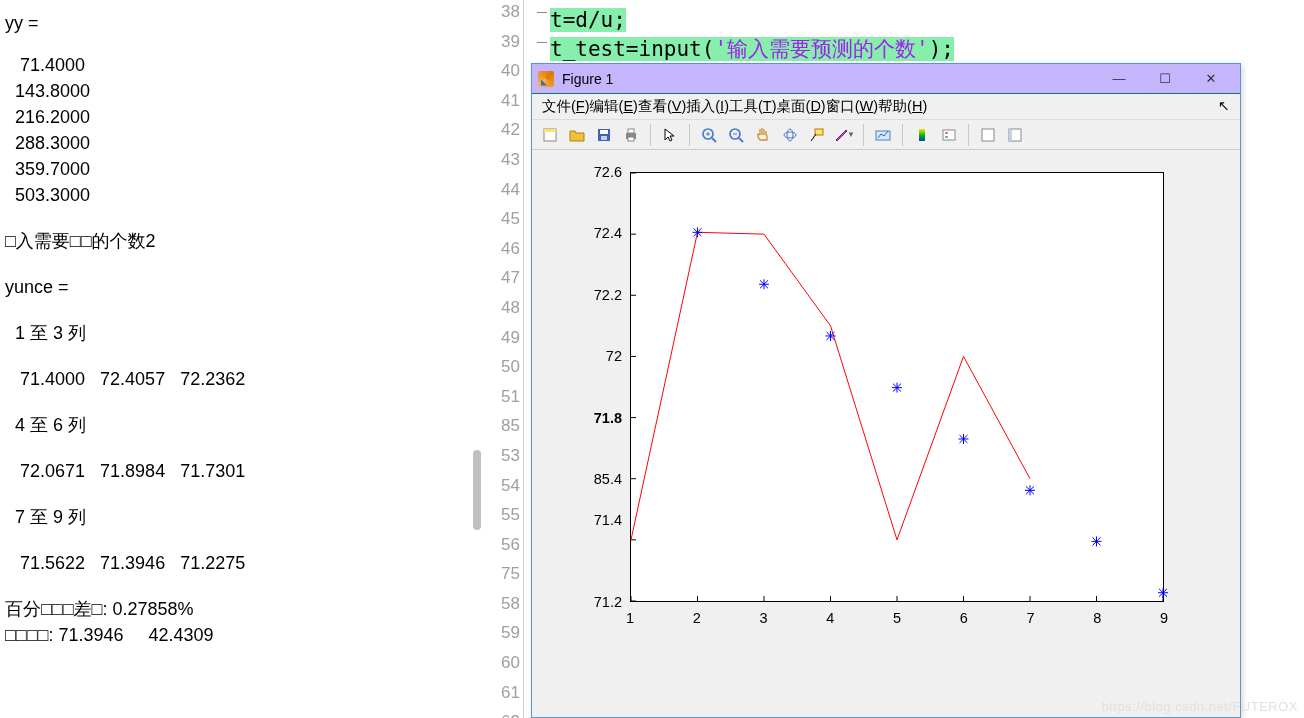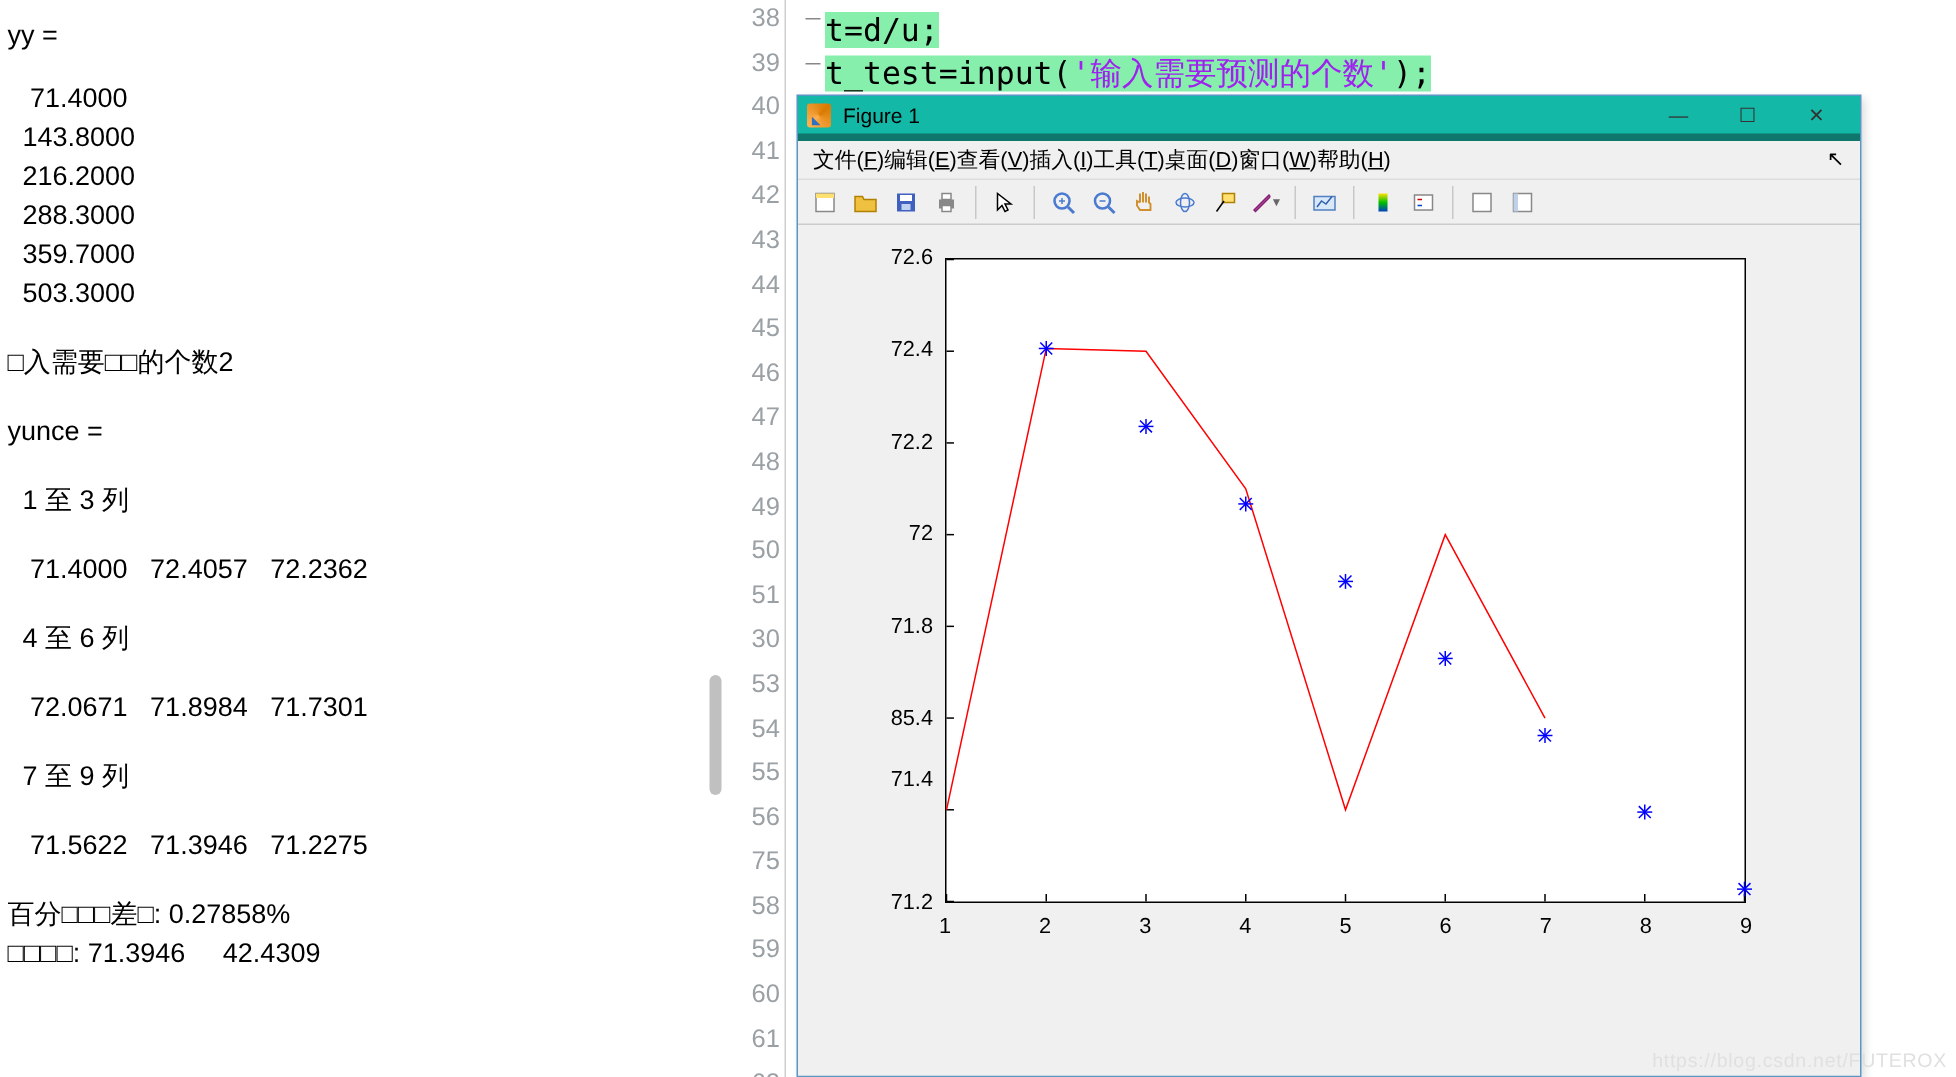--- a/index.html
+++ b/index.html
@@ -18,21 +18,21 @@
   .gut-vert { position: absolute; left: 68px; top: 0; width: 1px; height: 100%; background: #d0d0d0; }
   .scroll-hint { position: absolute; left: 18px; top: 450px; width: 8px; height: 80px; background: #c0c0c0; border-radius: 4px; }
   .code-txt { position: absolute; left: 95px; top: -24px; font-size: 21px; font-family: Consolas, monospace; line-height: 29.6px; color: #000; white-space: pre; }
   .code-txt .sel { background: #86efac; margin-top: 48px; }
   .code-txt .str { color: #a020f0; }
   .fold-dash { position: absolute; left: 82px; width: 10px; height: 1px; background: #888; }
 
   
   .figwin { position: absolute; left: 531px; top: 63px; width: 710px; height: 655px;
     border: 1px solid #5a97c7; background: #f0f0f0; box-shadow: 2px 2px 6px rgba(0,0,0,.15); }
-  .titlebar { height: 30px; display: flex; align-items: center; padding: 0 6px; background: #14b8a6; border-bottom: 5px solid #0f766e; }
+  .titlebar { height: 30px; display: flex; align-items: center; padding: 0 6px; background: #c4b5fd; border-bottom: 1px solid #0f766e; }
   .matlab-ico { width: 16px; height: 16px; margin-right: 8px; background:
     conic-gradient(from 45deg, #d97a00, #ffb050, #d97a00); border-radius: 2px; position: relative; }
   .matlab-ico::after{ content:''; position:absolute; left:3px; bottom:1px; width:6px; height:6px; background:#3070c0; clip-path: polygon(0 100%,100% 100%,0 0);}
   .titlebar-title { font-size: 14px; color: #000; }
   .winbtns { margin-left: auto; display: flex; gap: 0; }
   .winbtn { width: 46px; height: 28px; display:flex; align-items:center; justify-content:center; font-size: 13px; color:#333; }
 
   .menubar { height: 26px; display:flex; align-items:center; padding: 0 10px; background:#f0f0f0; font-size:14.5px; border-bottom:1px solid #dcdcdc;}
   .menubar .mitem u{ text-decoration: underline; }
   .menubar-arrow { margin-left:auto; font-size: 14px; color:#000; transform: rotate(180deg); }
@@ -94,21 +94,21 @@
       <div>42</div>
       <div>43</div>
       <div>44</div>
       <div>45</div>
       <div>46</div>
       <div>47</div>
       <div>48</div>
       <div>49</div>
       <div>50</div>
       <div>51</div>
-      <div>30</div>
+      <div>85</div>
       <div>53</div>
       <div>54</div>
       <div>55</div>
       <div>56</div>
       <div>75</div>
       <div>58</div>
       <div>59</div>
       <div>60</div>
       <div>61</div>
       <div>62</div>
@@ -351,21 +351,21 @@
               <line x1="530" y1="417.7071428571425" x2="538" y2="425.7071428571425" stroke="#0000ff" stroke-width="1"></line>
               <line x1="530" y1="425.7071428571425" x2="538" y2="417.7071428571425" stroke="#0000ff" stroke-width="1"></line>
             </g>
           </g>
       </svg>
     </div>
     <div class="ylabels" id="ylabels">
         <div style="top: 438px;">71.2</div>
         <div style="top: 356px;">71.4</div>
         <div style="top: 315.143px;">85.4</div>
-        <div style="top: 253.714px;">71.8</div>
+        <div style="top: 253.714px; font-weight: bold;">71.8</div>
         <div style="top: 192.286px;">72</div>
         <div style="top: 130.857px;">72.2</div>
         <div style="top: 69.4286px;">72.4</div>
         <div style="top: 8px;">72.6</div>
       </div>
     <div class="xlabels" id="xlabels">
         <div style="left: 0px;">1</div>
         <div style="left: 66.75px;">2</div>
         <div style="left: 133.5px;">3</div>
         <div style="left: 200.25px;">4</div>

